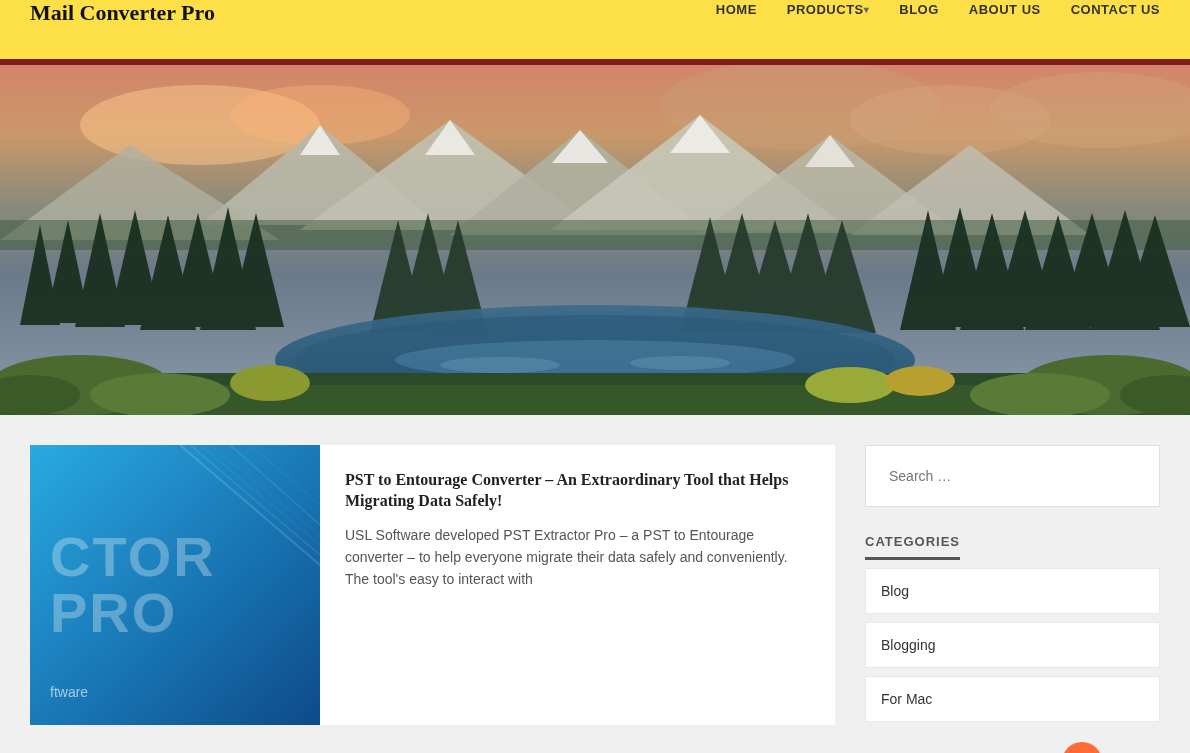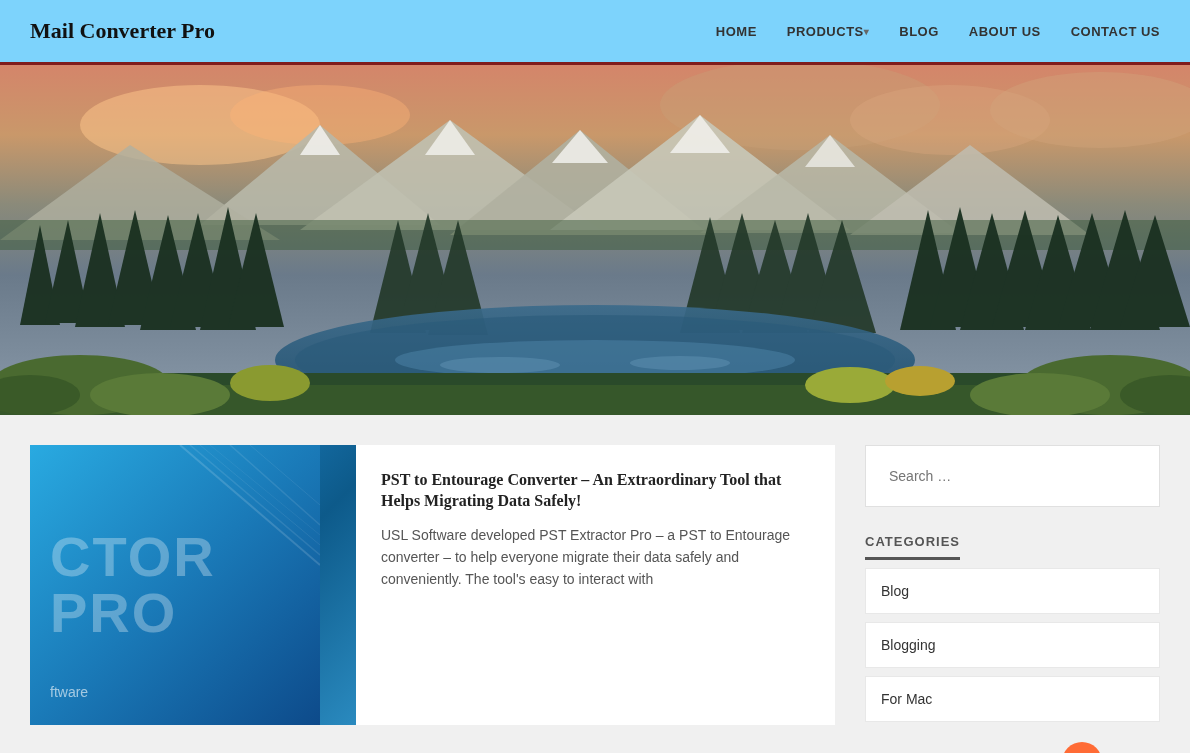--- a/index.html
+++ b/index.html
@@ -1,23 +1,22 @@
 <!DOCTYPE html>
 <html><head>
   <meta charset="utf-8">
   <style>
     * { margin: 0; padding: 0; box-sizing: border-box; }
     body { font-family: Georgia, 'Times New Roman', serif; background: #f0f0f0; color: #333; }
 
     
     .header {
-      background: #7dd3fc;
-      border-bottom: 3px solid #7f1d1d;
-      display: flex;
-      align-items: center;
+      background: #fde047;
+      border-bottom: 6px solid #7f1d1d;
+      display: flex;
       justify-content: space-between;
       padding: 0 30px;
       height: 65px;
     }
     .site-title {
       font-size: 22px;
       font-weight: bold;
       color: #111;
       text-decoration: none;
     }
@@ -97,21 +96,21 @@
     .articles {
       flex: 1;
     }
     .article-card {
       display: flex;
       gap: 0;
       background: #fff;
       margin-bottom: 20px;
     }
     .article-thumbnail {
-      width: 326px;
+      width: 290px;
       min-height: 280px;
       background: linear-gradient(135deg, #29aae1 0%, #1a7ab8 30%, #0d5a8a 60%, #2a8abf 100%);
       flex-shrink: 0;
       position: relative;
       overflow: hidden;
       display: flex;
       flex-direction: column;
       justify-content: flex-end;
       padding: 20px;
     }

